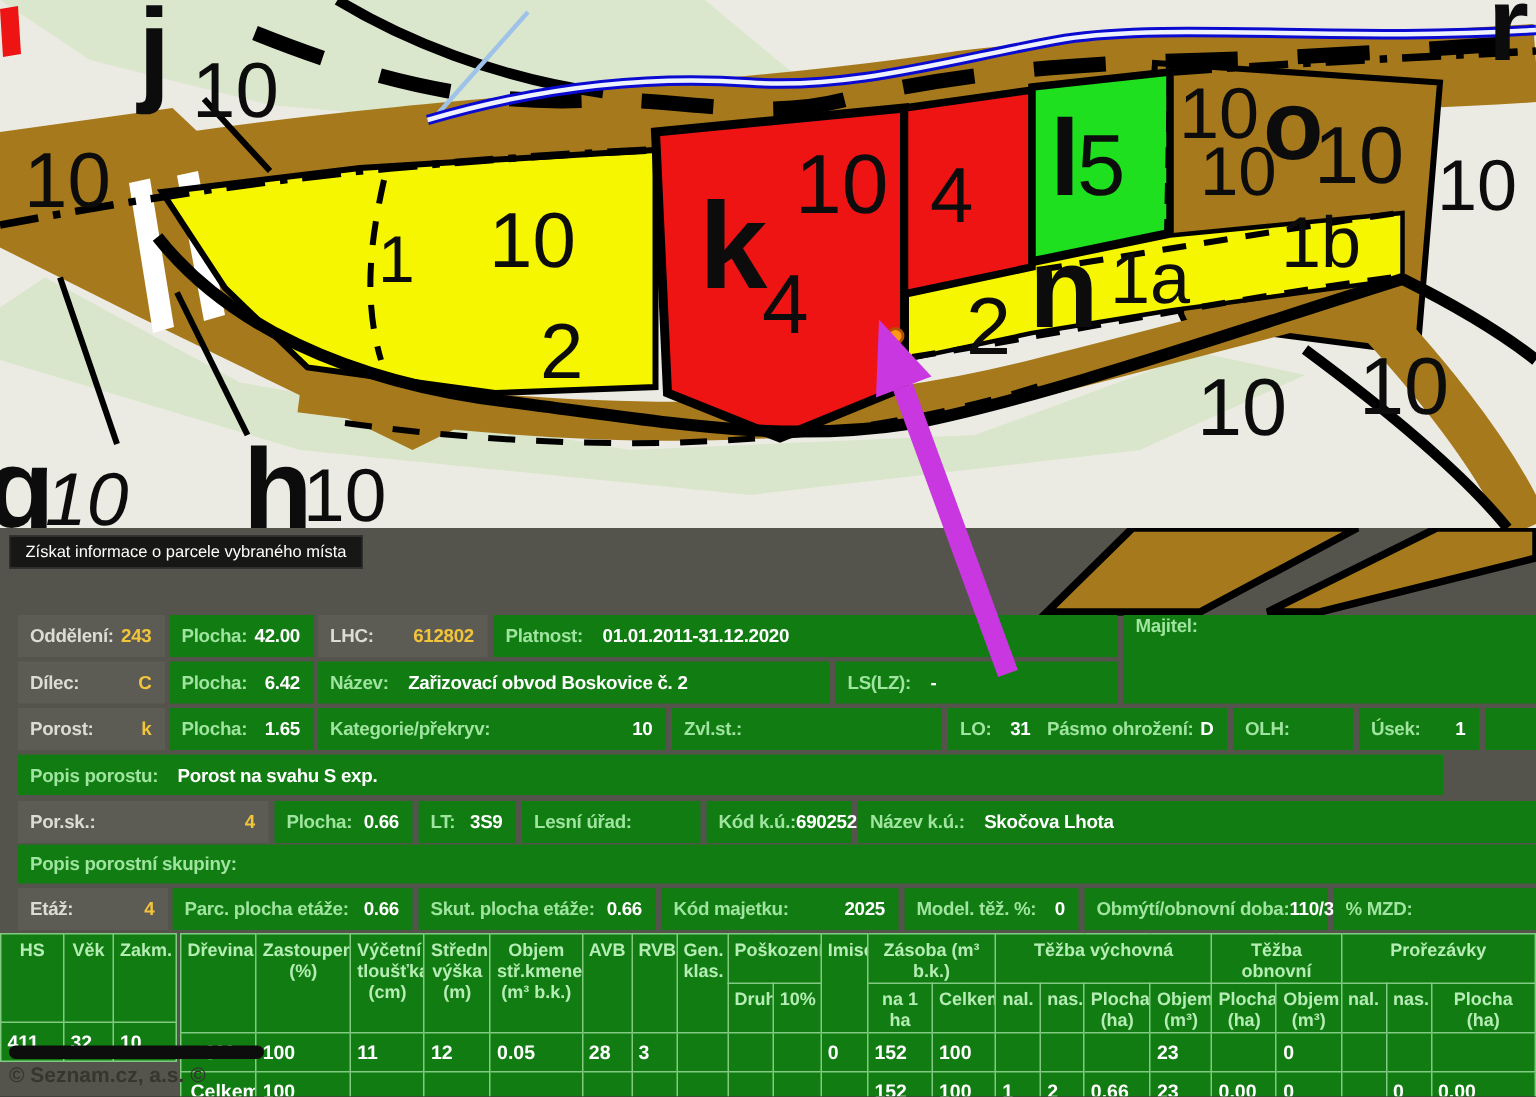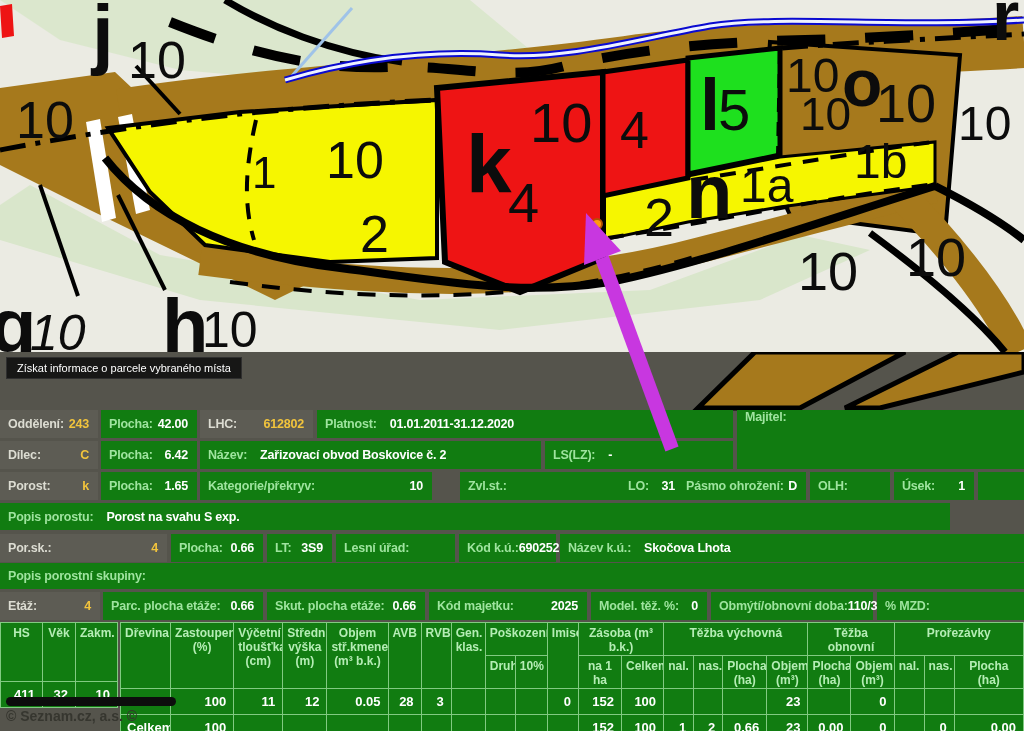--- a/index.html
+++ b/index.html
@@ -9,40 +9,40 @@
   .map{position:absolute;left:0;top:0;}
   .map text{fill:#0c0c0c;font-family:"Liberation Sans","DejaVu Sans",sans-serif;}
   .ml{font-weight:bold;}
   .mi{font-style:italic;}
   
   .roadsvg{position:absolute;left:0;top:352px;z-index:1;}
   .tooltip{position:absolute;left:6px;top:357px;z-index:30;background:rgba(18,18,18,.93);
            border:1px solid #2f2f2f;color:#fff;font-size:11px;padding:4px 10px;white-space:nowrap;}
   
   .cell{position:absolute;height:28px;display:flex;align-items:center;z-index:10;
-        font-size:12.5px;font-weight:bold;letter-spacing:-0.2px;white-space:nowrap;}
+        font-size:12.5px;font-weight:bold;letter-spacing:-0.2px;white-space:nowrap;margin-left:12px;}
   .cell.green{background:#117c11;}
   .cell.gray{background:#5d5c54;}
   .cell .lbl{padding-left:8px;}
   .cell.green .lbl{color:#9fe49f;}
   .cell.gray .lbl{color:#dcdcd2;}
   .cell .val{color:#fff;}
   .cell.gray .val{color:#f2c43c;}
   .spread .val{margin-left:auto;padding-right:9px;}
   .inline .val{margin-left:13px;}
   .tall{height:59px;align-items:flex-start;}
   
   .stand{position:absolute;border-collapse:collapse;table-layout:fixed;z-index:10;
          background:#117c11;font-size:12px;}
   .stand th,.stand td{border:1px solid #82ca82;padding:1px 4px;overflow:hidden;}
   .stand th{color:#b5edb5;font-weight:bold;vertical-align:top;text-align:center;line-height:14px;padding-top:3px;}
   .stand th span{display:block;}
   .stand thead tr.g th{height:24px;vertical-align:top;}
   .stand td{color:#fff;font-weight:bold;font-size:13px;height:23px;}
-  .stand td.r{text-align:right;padding-right:7px;}
+  .stand td.r{padding-right:7px;}
   .stand td.c{text-align:center;}
   .stand td.l{text-align:left;padding-left:6px;}
   .minihead th{height:54px;text-align:center;}
   
   .scrollthumb{position:absolute;left:6px;top:697px;width:170px;height:9px;background:#0d0d0d;
                border-radius:5px;z-index:11;}
   .watermark{position:absolute;left:6px;top:708px;z-index:11;color:#36362f;font-size:14px;font-weight:bold;}
   .arrow{position:absolute;left:0;top:0;z-index:40;pointer-events:none;}
 </style>
 </head>
@@ -173,21 +173,21 @@
       <span class="val">k</span>
     </div>
   <div class="cell green spread" style="left:101px;top:472px;width:96px">
       <span class="lbl">Plocha:</span>
       <span class="val">1.65</span>
     </div>
   <div class="cell green spread" style="left:200px;top:472px;width:232px">
       <span class="lbl">Kategorie/překryv:</span>
       <span class="val">10</span>
     </div>
-  <div class="cell green inline" style="left:460px;top:472px;width:180px">
+  <div class="cell green inline" style="left:436px;top:472px;width:180px">
       <span class="lbl">Zvl.st.:</span>
       <span class="val"></span>
     </div>
   <div class="cell green spread" style="left:620px;top:472px;width:64px">
       <span class="lbl">LO:</span>
       <span class="val">31</span>
     </div>
   <div class="cell green spread" style="left:678px;top:472px;width:128px">
       <span class="lbl">Pásmo ohrožení:</span>
       <span class="val">D</span>

